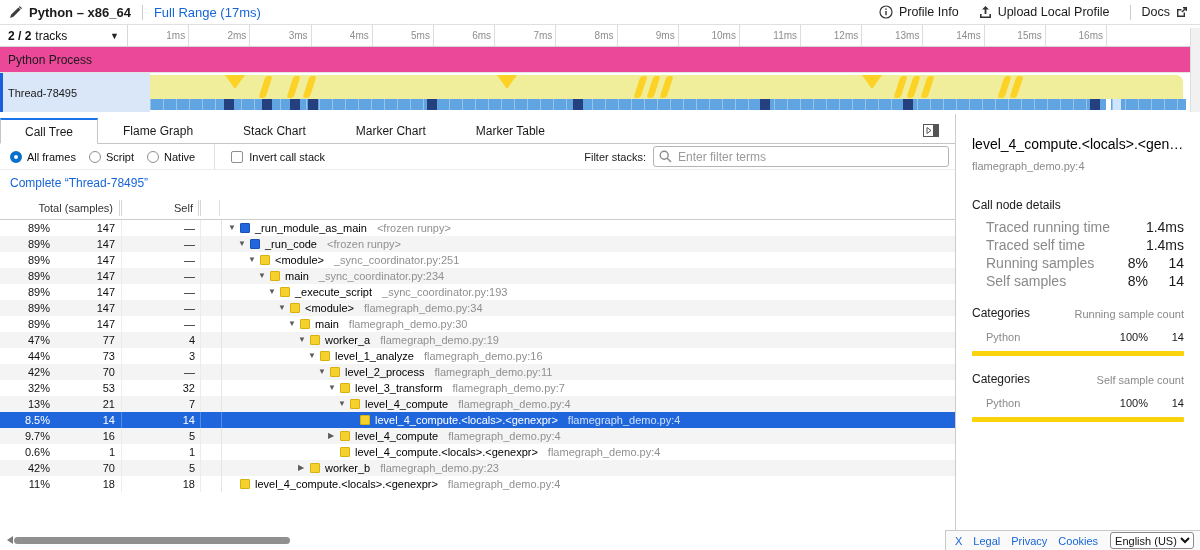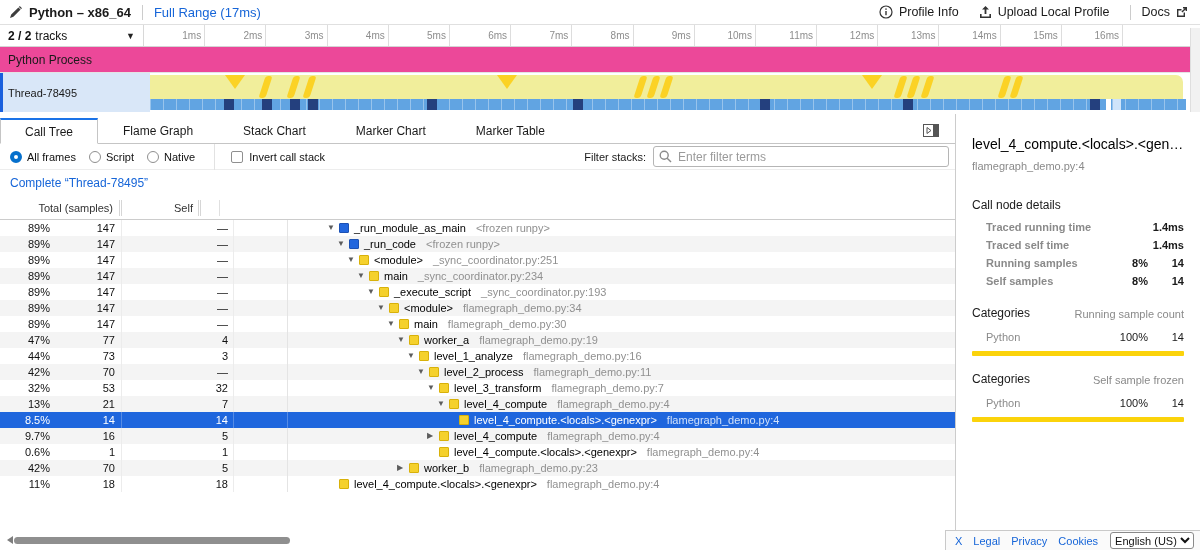--- a/index.html
+++ b/index.html
@@ -17,21 +17,21 @@
   .app-title { font-weight:bold; font-size:13px; color:#1a1a1a; }
   .hsep { width:1px; height:15px; background:#ccc; margin:0 11px; }
   .blue-link { color:#1665d8; font-size:13px; text-decoration:none; cursor:pointer; }
   #header-right { margin-left:auto; display:flex; align-items:center; margin-right:12px; }
   .hdr-btn { display:flex; align-items:center; gap:6px; font-size:12.5px; color:#1a1a1a; cursor:pointer; margin-left:20px; }
   .icon-svg { display:block; }
 
   
   #ruler-row { left:0; top:25px; width:1200px; height:22px; display:flex;
     border-bottom:1px solid #d4d4d4; background:#fff; }
-  #tracks-select { width:144px; height:100%; border-right:1px solid #d8d8d8; display:flex;
+  #tracks-select { width:128px; height:100%; border-right:1px solid #d8d8d8; display:flex;
     align-items:center; padding:0 8px; font-size:12px; cursor:pointer; }
   #tracks-select b { margin-right:4px; }
   #tracks-select .caret { margin-left:auto; font-size:9px; color:#222; }
   #ruler { flex:1; display:flex; overflow:hidden; }
   .tick { width:61.2px; flex:0 0 61.2px; border-right:1px solid #ddd; display:flex; align-items:center;
     justify-content:flex-end; padding-right:3px; color:#8d8d8d; font-size:10px; }
 
   
   #process-row { left:0; top:47px; width:1200px; height:26px; display:flex; align-items:center;
     border-bottom:1px solid #e4e4e4; background:#ec4899; padding-left:8px; font-size:12px; color:#1a1a1a; }
@@ -81,21 +81,21 @@
     padding-left:10px; background:#fff; }
   #breadcrumb-row a { font-size:12px;text-align:right; }
 
   
   #table-header { left:0; top:196px; width:955px; height:24px; display:flex; align-items:center;
     border-bottom:1px solid #ccc; background:#fff; color:#333; }
   .h-total { width:122px; text-align:right; padding-right:6px; height:16px; line-height:16px; border-right:3px double #d6d6d6; }
   .h-self { width:79px; text-align:right; padding-right:5px; height:16px; line-height:16px; border-right:3px double #d6d6d6; }
   .h-gap { width:19px; height:16px; border-right:1px solid #e0e0e0; }
   #rows { left:0; top:220px; width:955px; height:272px; background:#fff; }
-  .row { display:flex; height:16px; line-height:16px; align-items:center; cursor:pointer;gap:33px; }
+  .row { display:flex; height:16px; line-height:16px; align-items:center; cursor:pointer; }
   .row.alt { background:#f4f4f4; }
   .row.selected { background:#1f66dd; }
   .c-total { width:122px; display:flex; height:100%; border-right:1px solid #ececec; }
   .c-pct { width:50px; text-align:right; }
   .c-samp { flex:1; text-align:right; padding-right:6px; }
   .c-self { width:79px; text-align:right; padding-right:5px; height:100%; border-right:1px solid #ececec; }
   .c-gap { width:21px; height:100%; border-right:1px solid #e4e4e4; }
   .c-tree { flex:1; display:flex; align-items:center; padding-left:6px; overflow:hidden; white-space:nowrap; }
   .row.selected .c-total, .row.selected .c-self, .row.selected .c-gap { border-right-color:rgba(255,255,255,.25); }
   .indent { height:1px; flex:0 0 auto; }
@@ -108,21 +108,21 @@
   .row.selected .fname, .row.selected .c-pct, .row.selected .c-samp, .row.selected .c-self,
   .row.selected .twisty { color:#fff; }
   .row.selected .ffile { color:#cfe0fa; }
 
   
   #sidebar { left:955px; top:114px; width:245px; height:416px; background:#fff;
     border-left:1px solid #ccc; padding:0 16px; overflow:hidden; }
   #sb-title { margin-top:22px; font-size:14px; color:#000; white-space:nowrap; overflow:hidden; text-overflow:ellipsis; }
   #sb-subtitle { margin-top:8px; font-size:11px; color:#8a8a8a; }
   #sb-details-header { margin-top:26px; font-size:12px; color:#1a1a1a; }
-  .sb-row { display:flex; align-items:center; padding-left:14px; height:18px; font-size:11px;font-weight:bold; }
+  .sb-row { display:flex; align-items:center; padding-left:14px; height:18px; font-size:14px; }
   .sb-row:first-of-type { margin-top:6px; }
   .sb-label { color:#8a8a8a; }
   .sb-value { margin-left:auto; color:#1a1a1a; }
   .sb-pct { margin-left:auto; width:40px; text-align:right; color:#1a1a1a; }
   .sb-cnt { width:36px; text-align:right; color:#1a1a1a; }
   .cat-header { display:flex; margin-top:16px; align-items:flex-end; }
   .cat-title { font-size:12px; color:#1a1a1a; }
   .cat-count-h { margin-left:auto; font-size:11px; color:#8a8a8a; }
   .cat-row { display:flex; padding-left:14px; margin-top:11px; font-size:11px; }
   .cat-name { color:#8a8a8a; }
@@ -588,21 +588,21 @@
         <span class="cat-count-h">Running sample count</span>
       </div>
       <div class="cat-row">
         <span class="cat-name">Python</span>
         <span class="sb-pct">100%</span>
         <span class="sb-cnt">14</span>
       </div>
       <div class="cat-bar"></div>
       <div class="cat-header">
         <span class="cat-title">Categories</span>
-        <span class="cat-count-h">Self sample frozen</span>
+        <span class="cat-count-h">Self sample count</span>
       </div>
       <div class="cat-row">
         <span class="cat-name">Python</span>
         <span class="sb-pct">100%</span>
         <span class="sb-cnt">14</span>
       </div>
       <div class="cat-bar"></div>
     </div>
 </div>
 

